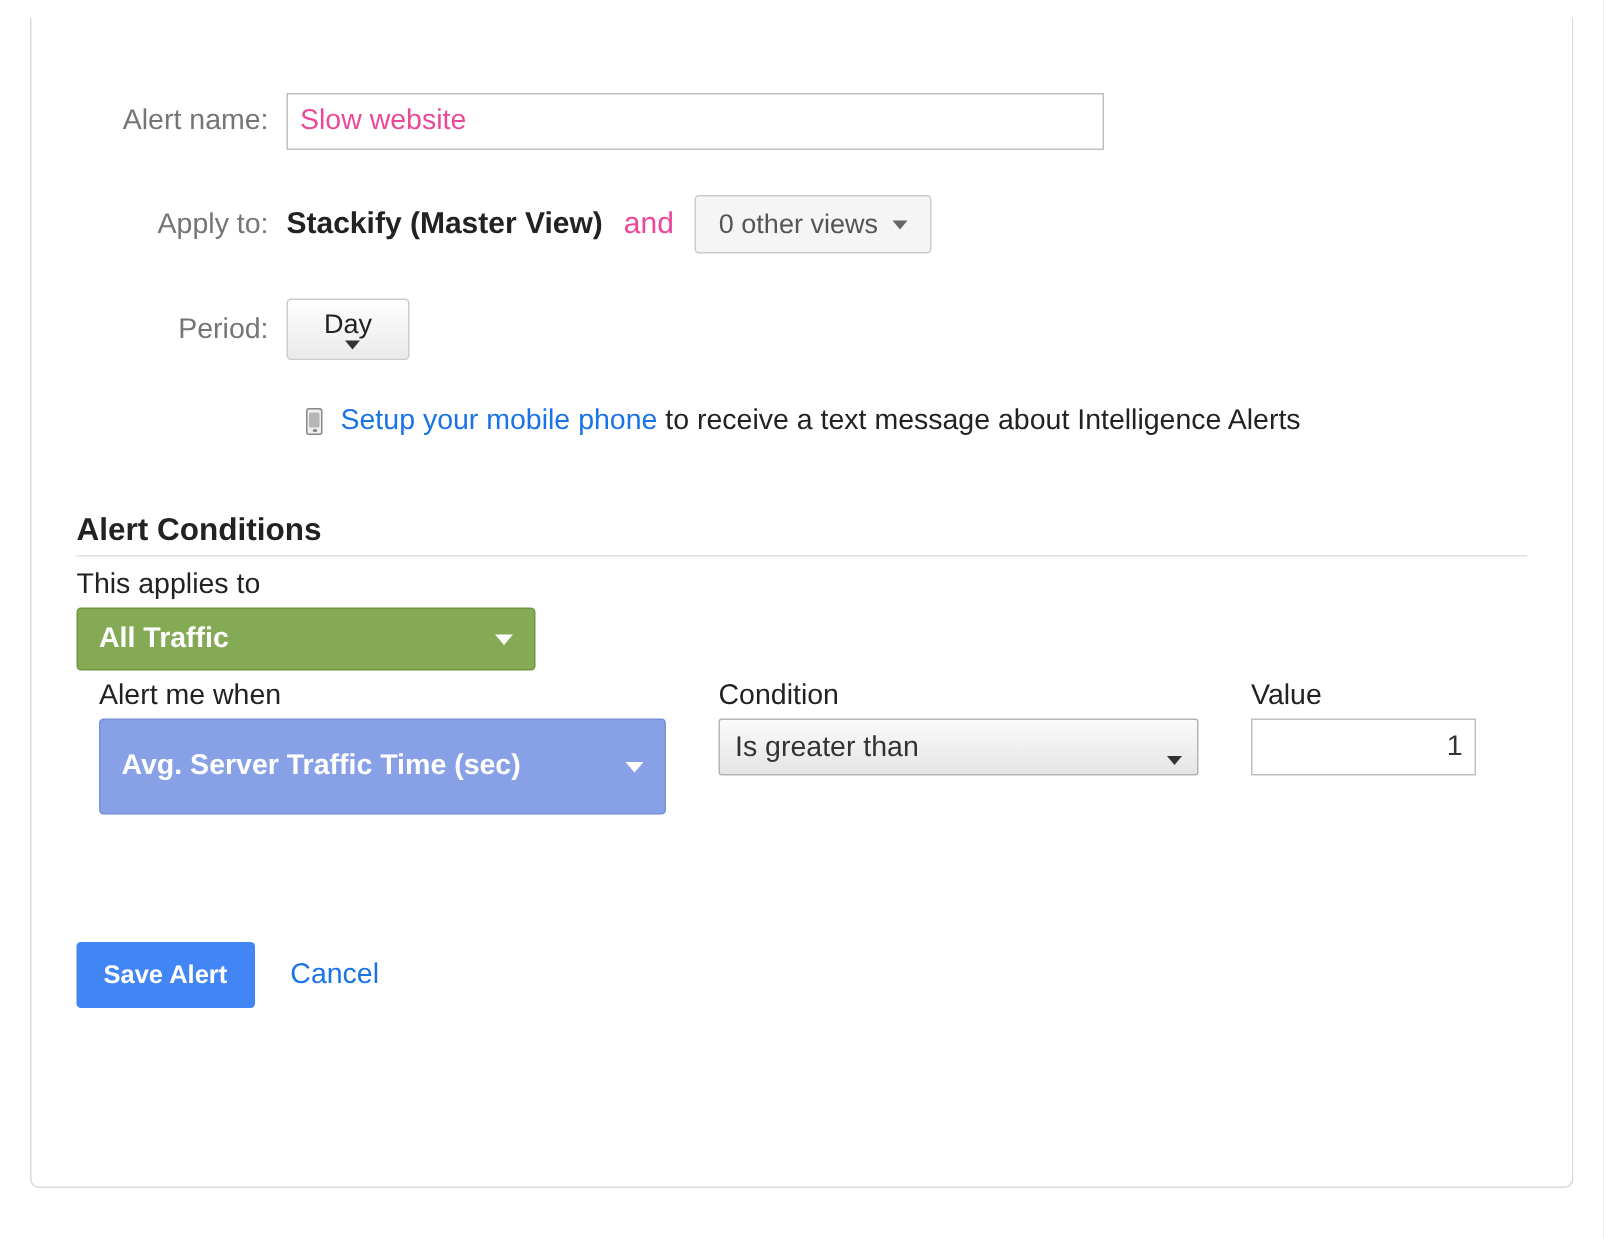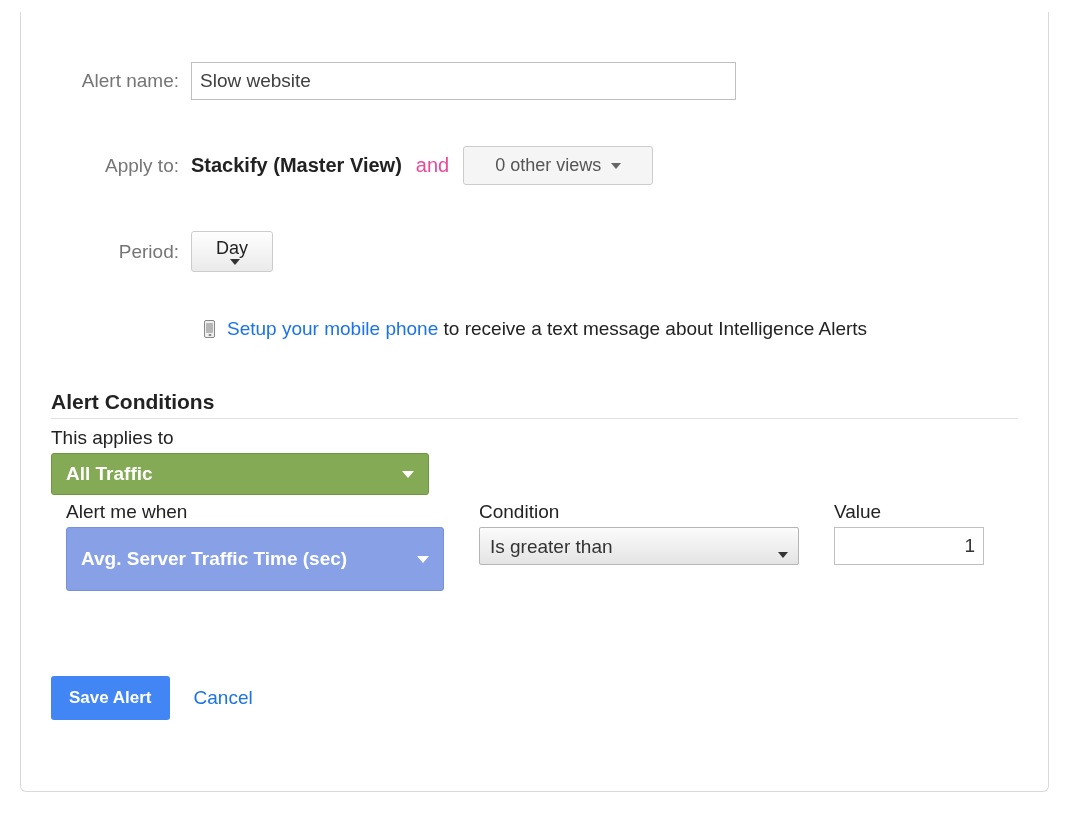--- a/index.html
+++ b/index.html
@@ -1,40 +1,40 @@
 <!DOCTYPE html>
 <html><head>
 <meta charset="utf-8">
 <style>
 * { box-sizing: border-box; margin: 0; padding: 0; }
 body { font-family: Arial, Helvetica, sans-serif; font-size: 18px; color: #333; background: #fff; }
 .panel { border: 1px solid #d9d9d9; border-top: none; border-radius: 0 0 6px 6px; margin: 12px 20px 10px 20px; padding: 50px 30px 30px 30px; min-height: 780px; position: relative; }
-.form-row { display: flex; align-items: center; margin-bottom: 46px; }
+.form-row { display: flex; align-items: center; margin-bottom: 30px; }
 .form-label { width: 140px; text-align: right; padding-right: 12px; color: #757575; font-size: 19px; flex-shrink: 0; }
 .form-content { display: flex; align-items: center; flex-wrap: wrap; gap: 8px; }
-.text-input { border: 1px solid #c0c0c0; padding: 6px 8px; font-size: 19px; width: 545px; height: 38px; color: #404040; }
+.text-input { border: 1px solid #c0c0c0; padding: 6px 8px; font-size: 19px; width: 545px; height: 38px; color: #ec4899; }
 .strong-text { font-weight: bold; font-size: 20px; color: #222; }
 .and-text { font-size: 20px; color: #ec4899; margin: 0 6px; }
-.dropdown-btn { display: inline-flex; align-items: center; background: #f5f5f5; border: 1px solid #ccc; border-radius: 3px; padding: 8px 31px; font-size: 18px; color: #555; cursor: pointer; }
+.dropdown-btn { display: inline-flex; align-items: center; background: #f5f5f5; border: 1px solid #ccc; border-radius: 3px; padding: 8px 15px; font-size: 18px; color: #555; cursor: pointer; }
 .dropdown-btn.small { padding: 6px 24px; font-size: 18px; color: #222; background: linear-gradient(#fefefe,#eaeaea); flex-direction: column; }
 .caret { display: inline-block; width: 0; height: 0; margin-left: 10px; border-left: 5px solid transparent; border-right: 5px solid transparent; border-top: 6px solid #666; }
 .caret.dark { border-top-color: #333; margin-left: 6px; }
 .checkbox-row { display: flex; align-items: center; margin-left: 153px; margin-bottom: 18px; }
 .fake-checkbox { width: 16px; height: 16px; border: 1px solid #b0b0b0; border-radius: 3px; background: linear-gradient(#fff,#eee); margin-right: 12px; cursor: pointer; }
 .checkbox-label { color: #555; font-size: 19px; }
 .phone-row { display: flex; align-items: center; margin-left: 153px; margin-bottom: 20px; font-size: 19px; }
 .phone-icon { display:inline-block; width: 11px; height: 18px; border: 1px solid #888; border-radius: 2px; margin-right: 12px; position: relative; background: #efefef; flex-shrink:0; }
 .phone-icon::before { content:""; position:absolute; left:1px; right:1px; top:2px; bottom:4px; background:#b6b6b6; border-radius:1px; }
 .phone-icon::after { content:""; position:absolute; left:50%; bottom:1px; width:3px; height:2px; background:#888; transform:translateX(-50%); border-radius:1px; }
 .link { color: #1a73e8; cursor: pointer; }
 .section-title { font-weight: bold; font-size: 21px; color: #222; margin: 50px 0 4px 0; }
 .divider { border: none; border-top: 1px solid #e0e0e0; margin-bottom: 8px; }
 .sub-label { font-size: 19px; color: #222; margin-bottom: 4px; }
 .pill-dropdown { display: flex; align-items: center; justify-content: space-between; border-radius: 3px; padding: 8px 14px; cursor: pointer; color: #fff; font-weight: bold; font-size: 19px; }
-.pill-green { background: #84aa55; border: 1px solid #6f9643; width: 378px; height: 42px; gap: 45px; }
+.pill-green { background: #84aa55; border: 1px solid #6f9643; width: 306px; height: 42px; gap: 45px; }
 .pill-blue { background: #88a1e6; border: 1px solid #7790d8; width: 378px; min-height: 64px; align-items: center; }
 .pill-blue .pill-text { max-width: 300px; line-height: 1.2; }
 .pill-caret { width: 0; height: 0; border-left: 6px solid transparent; border-right: 6px solid transparent; border-top: 7px solid #fff; flex-shrink:0; }
 .conditions-row { display: flex; gap: 20px; margin-top: 6px; }
 .cond-col { display: flex; flex-direction: column; padding-left: 15px; }
 .select-box { display: flex; align-items: flex-end; justify-content: space-between; background: linear-gradient(#fbfbfb,#e4e4e4); border: 1px solid #b5b5b5; border-radius: 2px; padding: 6px 10px; font-size: 19px; color: #333; width: 320px; height: 38px; cursor: pointer; }
 .value-input { border: 1px solid #c0c0c0; padding: 6px 8px; font-size: 19px; width: 150px; height: 38px; text-align: right; color:#333; }
 .actions { display: flex; align-items: center; gap: 24px; margin-top: 85px; }
 .btn-primary { background: #4285f4; color: #fff; border: none; border-radius: 3px; padding: 12px 18px; font-weight: bold; font-size: 17px; cursor: pointer; }
 .btn-link { color: #1a73e8; font-size: 19px; cursor: pointer; background: none; border: none; }

